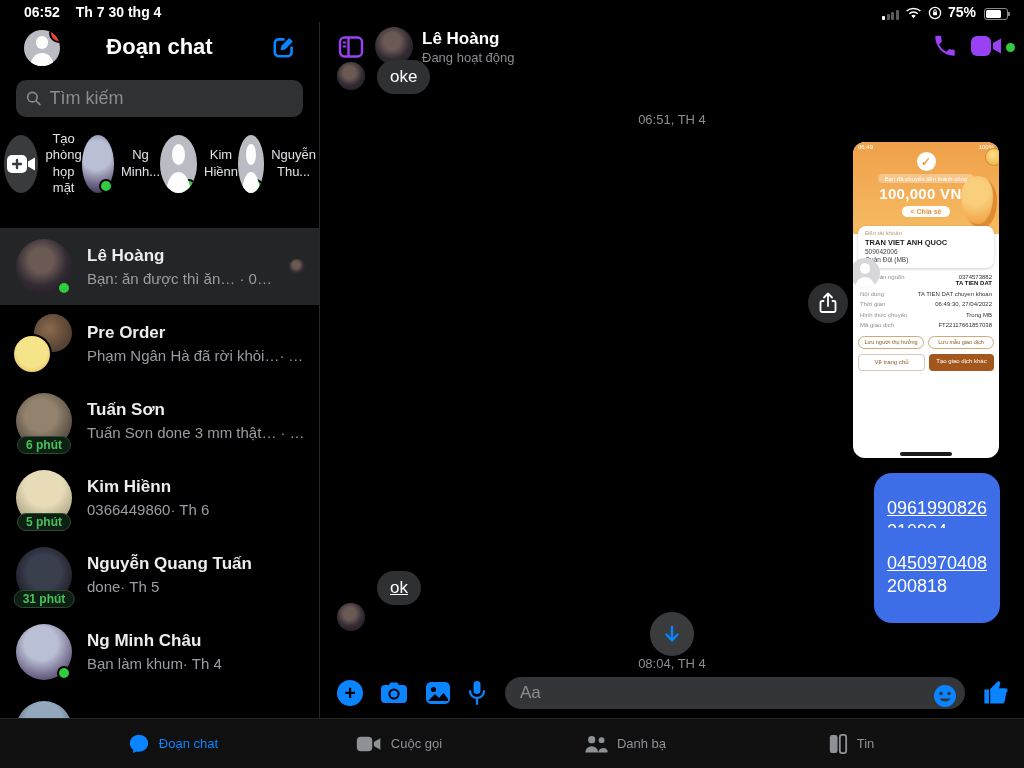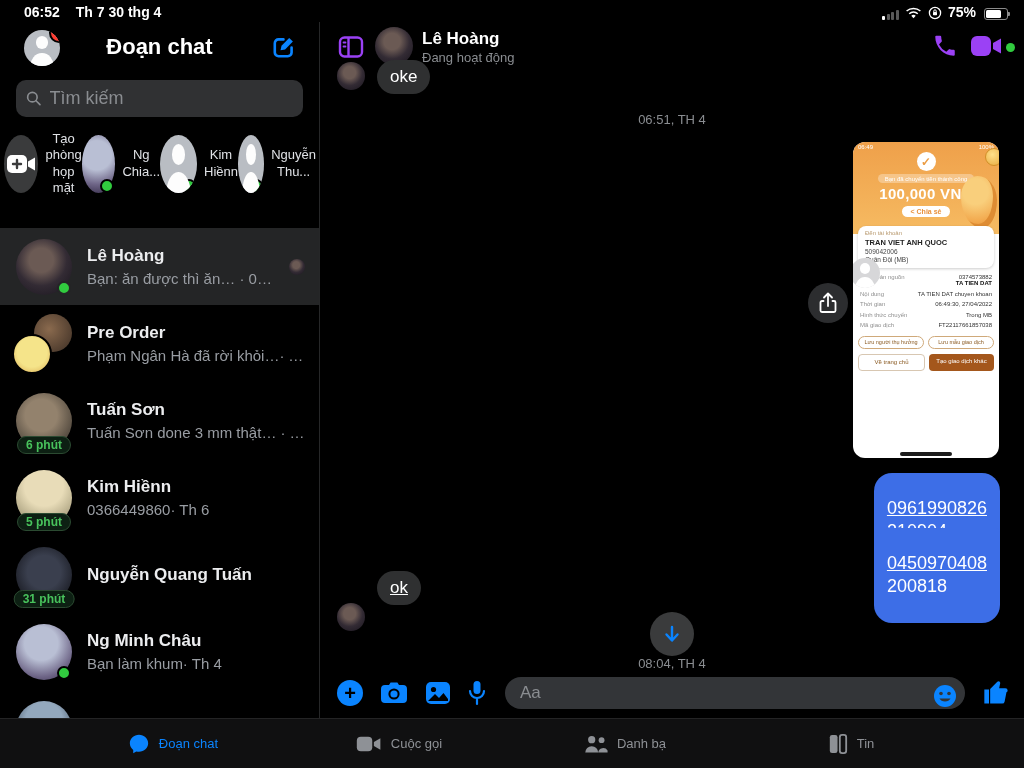--- a/index.html
+++ b/index.html
@@ -228,21 +228,21 @@
           <div>Tạo phòng</div>
             <div>họp mặt</div>
         </div>
       </div>
       <div class="story">
         <div class="story-avatar av-nmc">
           <span class="online-dot"></span>
         </div>
         <div class="story-label">
           <div>Ng</div>
-            <div>Chia...</div>
+            <div>Minh...</div>
         </div>
       </div>
       <div class="story">
         <div class="story-avatar default-avatar" style="position:relative;">
           <span class="online-dot"></span>
         </div>
         <div class="story-label">
           <div>Kim</div>
             <div>Hiềnn</div>
         </div>
@@ -296,20 +296,21 @@
           <div class="chat-name">Kim Hiềnn</div>
           <div class="chat-preview">0366449860· Th 6</div>
         </div>
       </div>
       <div class="chat-row">
         <div class="chat-avatar av-nqt">
           <span class="badge-pill">31 phút</span>
         </div>
         <div class="chat-text">
           <div class="chat-name">Nguyễn Quang Tuấn</div>
+          <div class="chat-preview">done· Th 5</div>
         </div>
       </div>
       <div class="chat-row">
         <div class="chat-avatar av-nmc">
           <span class="online-dot"></span>
         </div>
         <div class="chat-text">
           <div class="chat-name">Ng Minh Châu</div>
           <div class="chat-preview">Bạn làm khum· Th 4</div>
         </div>

